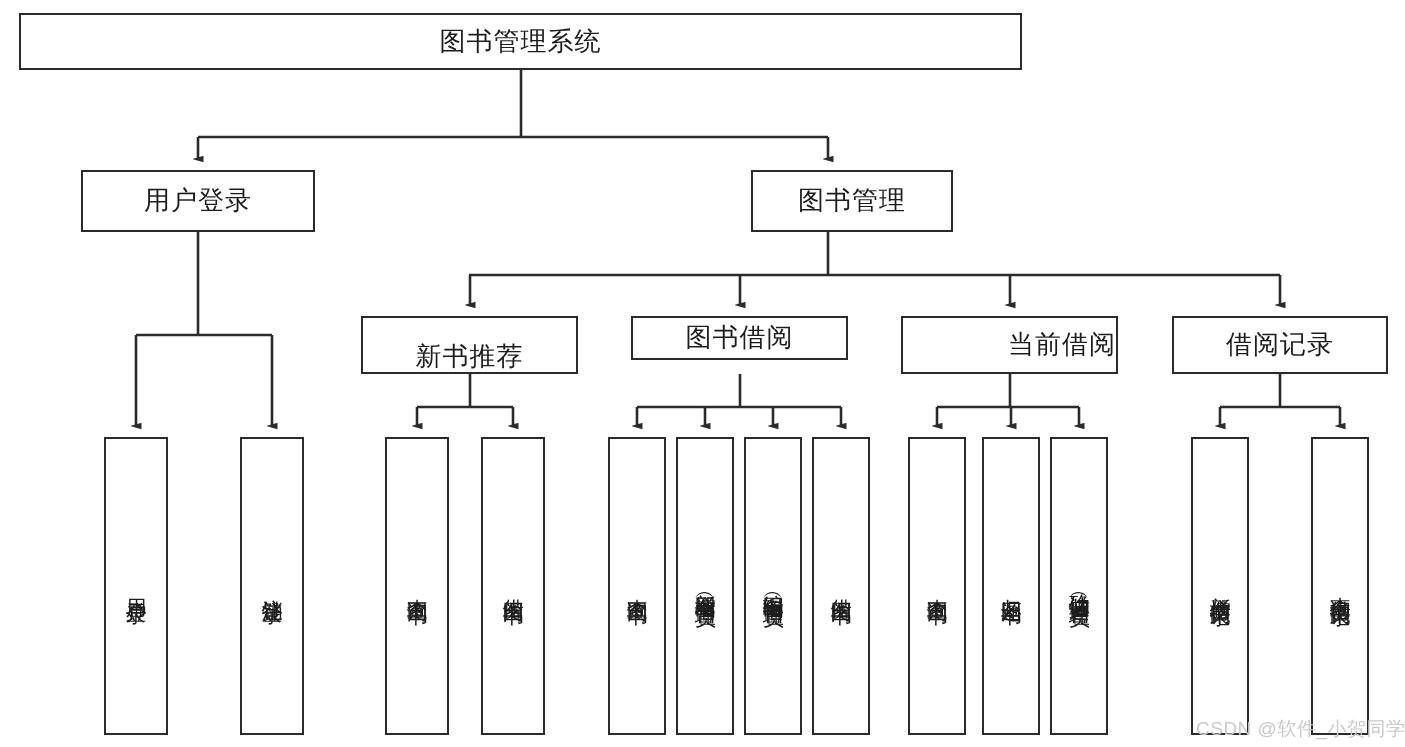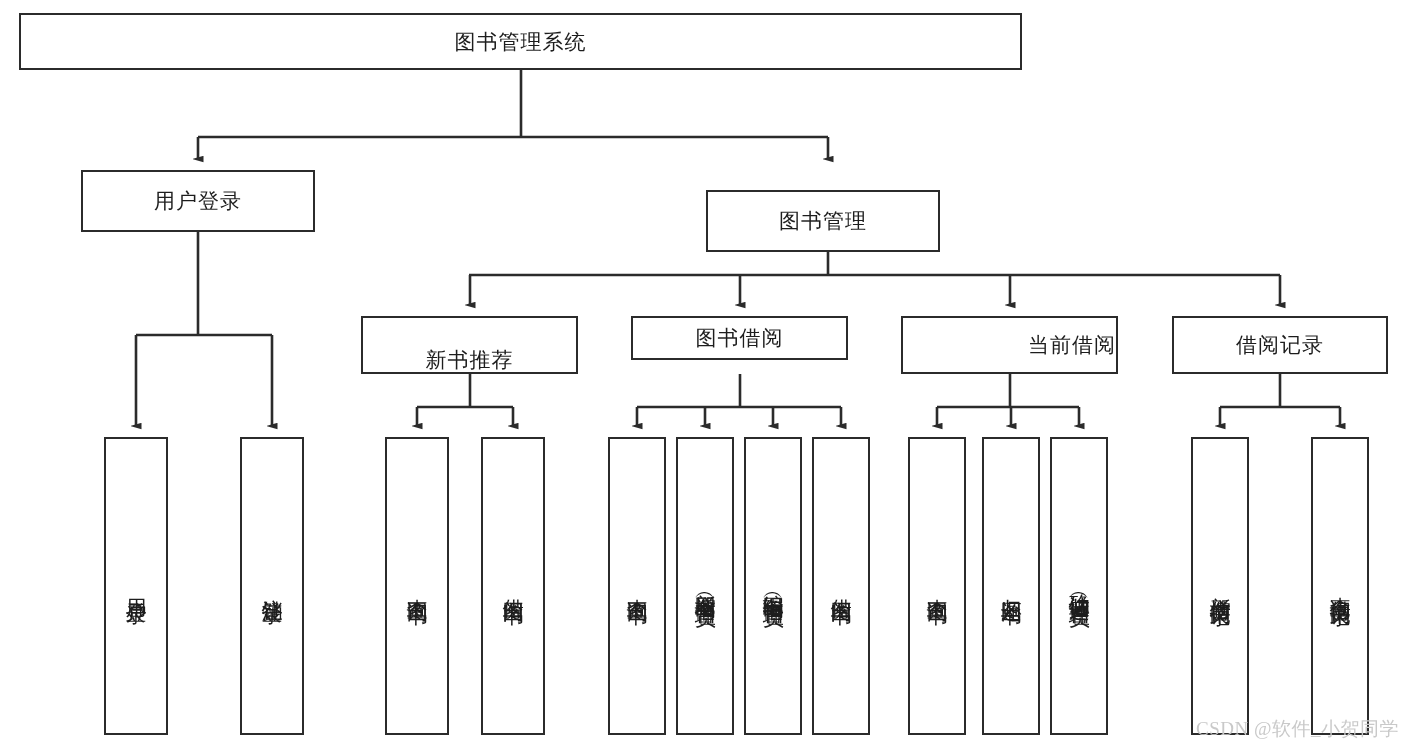--- a/index.html
+++ b/index.html
@@ -31,21 +31,21 @@
     box-sizing: border-box;
     background: #ffffff;
     border: 2px solid #2b2b2b;
     display: flex;
     align-items: center;
     justify-content: center;
     color: #1d1d1d;
     z-index: 2;
   }
   .node.horizontal {
-    font-size: 21px;
+    font-size: 26px;
     letter-spacing: 1px;
     line-height: 1.2;
   }
   .node.vertical {
     writing-mode: vertical-rl;
     text-orientation: upright;
     font-size: 21px;
     line-height: 1.25;
     letter-spacing: 2px;
     padding: 8px 0;
@@ -113,21 +113,21 @@
       </g>
   </svg>
 
   <div id="nodes">
       <div class="node horizontal" style="left: 19px; top: 13px; width: 1003px; height: 57px;">
         <span class="hlabel">图书管理系统</span>
       </div>
       <div class="node horizontal" style="left: 81px; top: 170px; width: 234px; height: 62px;">
         <span class="hlabel">用户登录</span>
       </div>
-      <div class="node horizontal" style="left: 706px; top: 170px; width: 234px; height: 62px; margin-top: 20px;">
+      <div class="node horizontal" style="left: 751px; top: 170px; width: 202px; height: 62px;">
         <span class="hlabel">图书管理</span>
       </div>
       <div class="node horizontal" style="left: 361px; top: 316px; width: 217px; height: 58px; align-items: flex-end;">
         <span class="hlabel">新书推荐</span>
       </div>
       <div class="node horizontal" style="left: 631px; top: 316px; width: 217px; height: 44px;">
         <span class="hlabel">图书借阅</span>
       </div>
       <div class="node horizontal" style="left: 901px; top: 316px; width: 217px; height: 58px; justify-content: flex-end;">
         <span class="hlabel">当前借阅</span>
@@ -169,15 +169,15 @@
         <span class="vlabel">确认归还（管理员）</span>
       </div>
       <div class="node vertical" style="left: 1191px; top: 437px; width: 58px; height: 298px;">
         <span class="vlabel">新增借阅记录</span>
       </div>
       <div class="node vertical" style="left: 1311px; top: 437px; width: 58px; height: 298px;">
         <span class="vlabel">查询借阅记录</span>
       </div>
     </div>
 
-  <div id="watermark" style="left: 1196px; top: 716px; font-family: Liberation Serif, serif;">CSDN @软件_小贺同学</div>
+  <div id="watermark" style="left: 1196px; top: 716px;">CSDN @软件_小贺同学</div>
 
 </div>
 
 </body></html>

